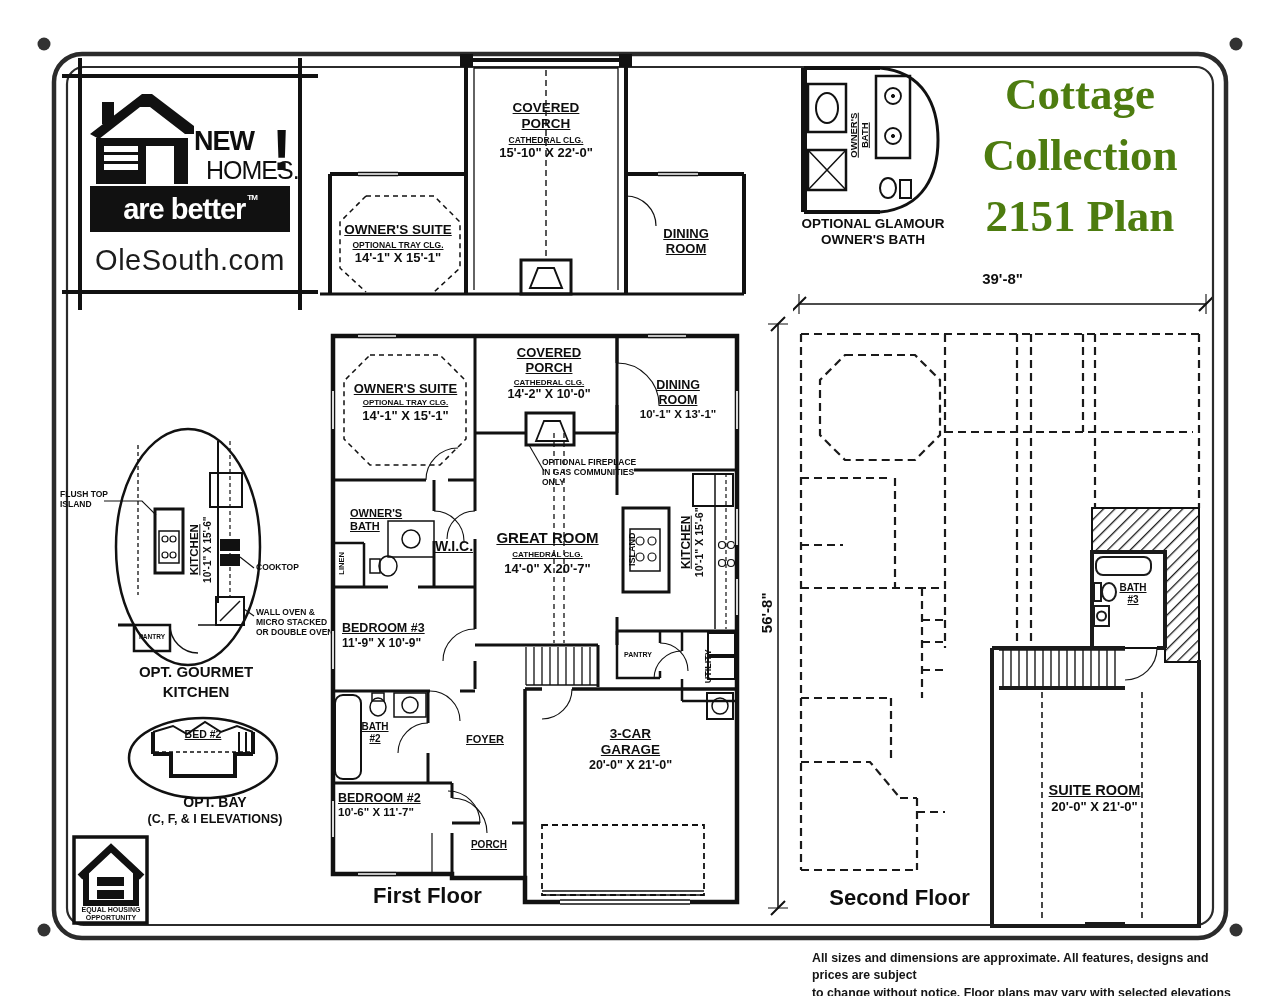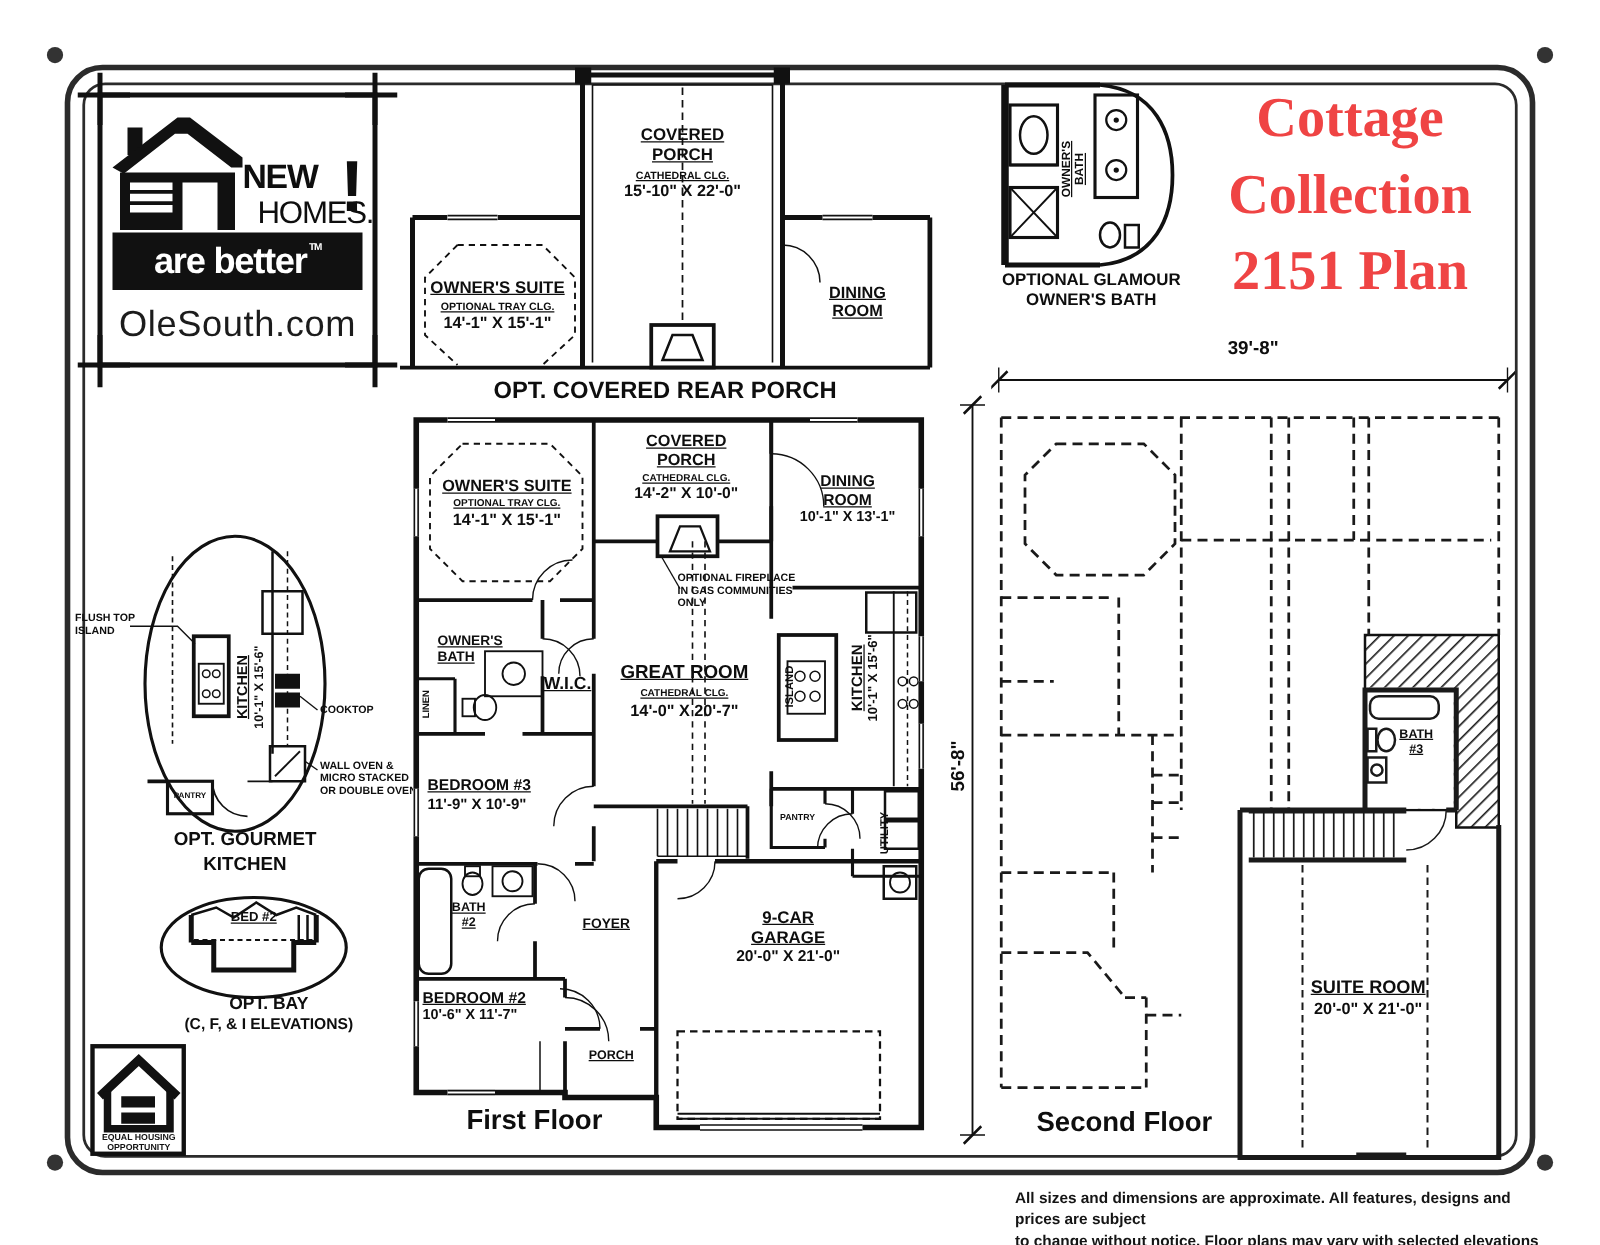--- a/index.html
+++ b/index.html
@@ -16,21 +16,21 @@
   .logo{position:absolute;left:78px;top:74px;width:224px;height:220px;border:4px solid #111;box-sizing:border-box;background:#fff;}
   .brand-top{position:absolute;left:112px;top:48px;font-size:27px;font-weight:bold;letter-spacing:-1px;}
   .brand-bottom{position:absolute;left:124px;top:78px;font-size:25px;font-weight:normal;letter-spacing:-1px;}
   .brand-excl{position:absolute;left:190px;top:38px;font-size:58px;font-weight:bold;}
   .brand-bar{position:absolute;left:8px;top:108px;width:200px;height:46px;background:#111;color:#fff;
              display:flex;align-items:center;justify-content:center;font-size:29px;font-weight:bold;letter-spacing:-1px;}
   .brand-tm{font-size:8px;vertical-align:top;position:relative;top:-12px;margin-left:2px;}
   .brand-web{position:absolute;left:8px;top:166px;width:200px;text-align:center;font-size:29px;font-weight:normal;color:#1c1c1c;letter-spacing:0.5px;}
   
   .title{position:absolute;left:958px;top:64px;width:244px;text-align:center;
-         font-family:"Liberation Serif",serif;font-weight:bold;font-size:45px;line-height:1.36;color:#ef4444;}
+         font-family:"Liberation Serif",serif;font-weight:bold;font-size:45px;line-height:1.36;color:#4d7c0f;}
   .disclaimer{position:absolute;left:812px;top:950px;width:432px;font-size:12.3px;font-weight:600;line-height:1.42;color:#151515;}
 </style>
 </head>
 <body>
 
 <div class="page">
 
   <svg width="1280" height="996" viewBox="0 0 1280 996">
     <circle cx="44" cy="44" r="6.5" fill="#333"></circle>
     <circle cx="1236" cy="44" r="6.5" fill="#333"></circle>
@@ -130,21 +130,20 @@
     </div>
     <div class="lbl" style="left:13px;top:176px;width:134px;font-size:13.5px;">
       <div class="u">OWNER'S SUITE</div>
       <div class="u" style="font-size:8.5px;margin-top:2px;">OPTIONAL TRAY CLG.</div>
       <div style="font-size:13px;">14'-1" X 15'-1"</div>
     </div>
     <div class="lbl" style="left:314px;top:180px;width:108px;font-size:13px;">
       <div class="u">DINING</div>
       <div class="u">ROOM</div>
     </div>
-    <div class="lbl" style="left:0px;top:256px;width:428px;font-size:19px;">OPT. COVERED REAR PORCH</div>
   </div>
 
   <div class="abs" style="left:58px;top:425px;width:285px;height:285px;">
     <svg width="280" height="250" viewBox="0 0 280 250">
       <g fill="none" stroke="#111">
         <ellipse cx="130" cy="122" rx="72" ry="118" stroke-width="2.5"></ellipse>
         <path d="M80,20 V170" stroke-width="1.3" stroke-dasharray="4,3"></path>
         <rect x="97" y="84" width="28" height="64" stroke-width="3"></rect>
         <rect x="101" y="106" width="20" height="32" stroke-width="1.5"></rect>
         <circle cx="107" cy="114" r="3" stroke-width="1.2"></circle>
@@ -372,21 +371,21 @@
       <div class="u">BATH</div>
       <div class="u">#2</div>
     </div>
     <div class="lbl u" style="left:125px;top:400px;width:60px;font-size:11px;">FOYER</div>
     <div class="lbl l" style="left:8px;top:458px;width:125px;font-size:12.5px;">
       <div class="u">BEDROOM #2</div>
       <div style="font-size:11.5px;">10'-6" X 11'-7"</div>
     </div>
     <div class="lbl u" style="left:130px;top:506px;width:58px;font-size:10px;">PORCH</div>
     <div class="lbl" style="left:228px;top:393px;width:145px;font-size:13.5px;">
-      <div class="u">9-CAR</div>
+      <div class="u">3-CAR</div>
       <div class="u">GARAGE</div>
       <div style="font-size:12.5px;">20'-0" X 21'-0"</div>
     </div>
   </div>
   <div class="lbl" style="left:345px;top:883px;width:165px;font-size:22px;">First Floor</div>
 
   <div class="abs" style="left:744px;top:314px;width:48px;height:604px;">
     <svg width="48" height="604" viewBox="0 0 48 604">
       <g stroke="#111" fill="none">
         <path d="M34,10 V594" stroke-width="1.5"></path>

